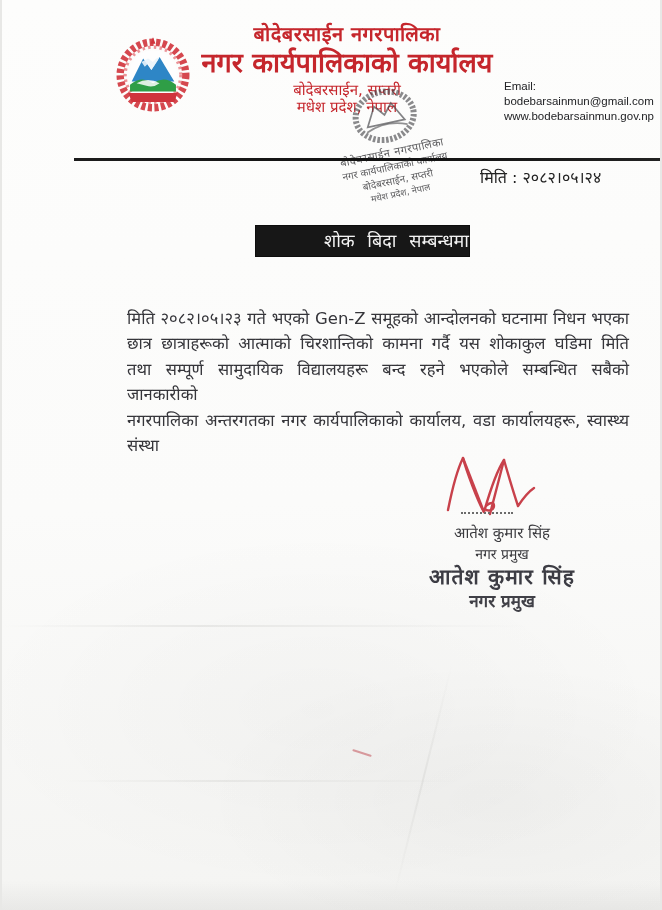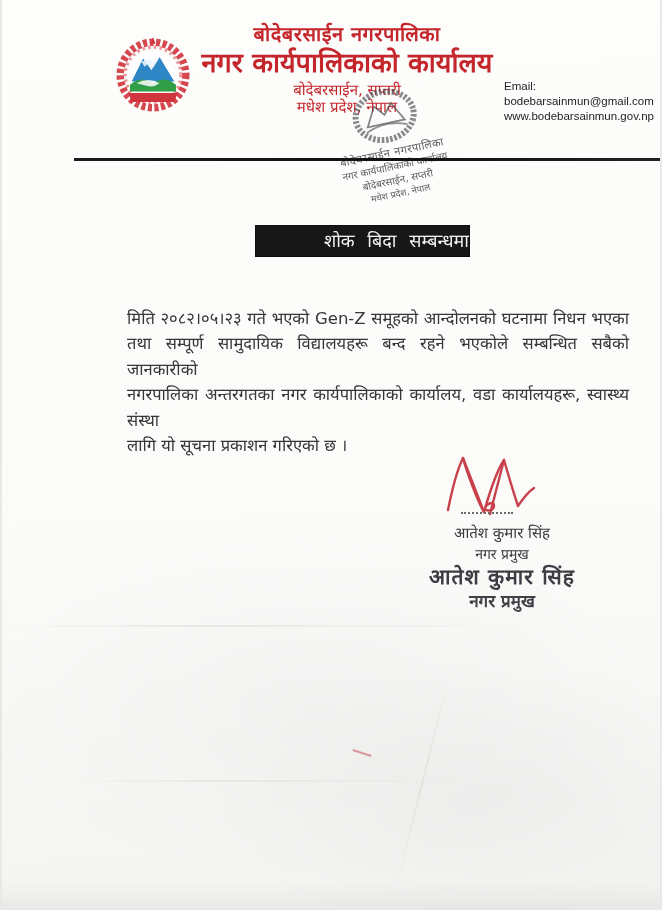--- a/index.html
+++ b/index.html
@@ -128,28 +128,29 @@
         <path d="M26 48 Q50 38 74 48" stroke-width="2" opacity="0.7"></path>
       </g>
     </svg>
     <div class="s1">बोदेबरसाईन नगरपालिका</div>
     <div class="s2">नगर कार्यपालिकाको कार्यालय</div>
     <div class="s3">बोदेबरसाईन, सप्तरी</div>
     <div class="s4">मधेश प्रदेश, नेपाल</div>
   </div>
 
   <div class="abs rule"></div>
+  <div class="abs date-line">मिति : २०८२।०५।२४</div>
 
   <div class="abs subject">शोक बिदा सम्बन्धमा</div>
 
   <div class="abs body-text">
     <div class="ln">मिति २०८२।०५।२३ गते भएको Gen-Z समूहको आन्दोलनको घटनामा निधन भएका</div>
+    <div class="ln">छात्र छात्राहरूको आत्माको चिरशान्तिको कामना गर्दै यस शोकाकुल घडिमा मिति</div>
     <div class="ln">तथा सम्पूर्ण सामुदायिक विद्यालयहरू बन्द रहने भएकोले सम्बन्धित सबैको जानकारीको</div>
     <div class="ln">नगरपालिका अन्तरगतका नगर कार्यपालिकाको कार्यालय, वडा कार्यालयहरू, स्वास्थ्य संस्था</div>
-    <div class="ln last">लागि यो सूचना प्रकाशन गरिएको छ ।</div>
   </div>
 
   <svg class="abs sig-svg" viewBox="0 0 125 72" aria-hidden="true">
     <g fill="none" stroke="#c8414b" stroke-width="2.4" stroke-linecap="round" stroke-linejoin="round">
       <path d="M18 60 C22 40 28 18 33 8 C36 20 48 52 54 62 C58 48 66 22 74 10 C78 24 84 44 88 56 C92 50 98 42 104 38"></path>
       <path d="M33 8 L54 62"></path>
       <path d="M56 56 C60 52 64 52 64 56 C64 60 58 62 55 59"></path>
       <path d="M74 10 L60 64"></path>
     </g>
   </svg>

